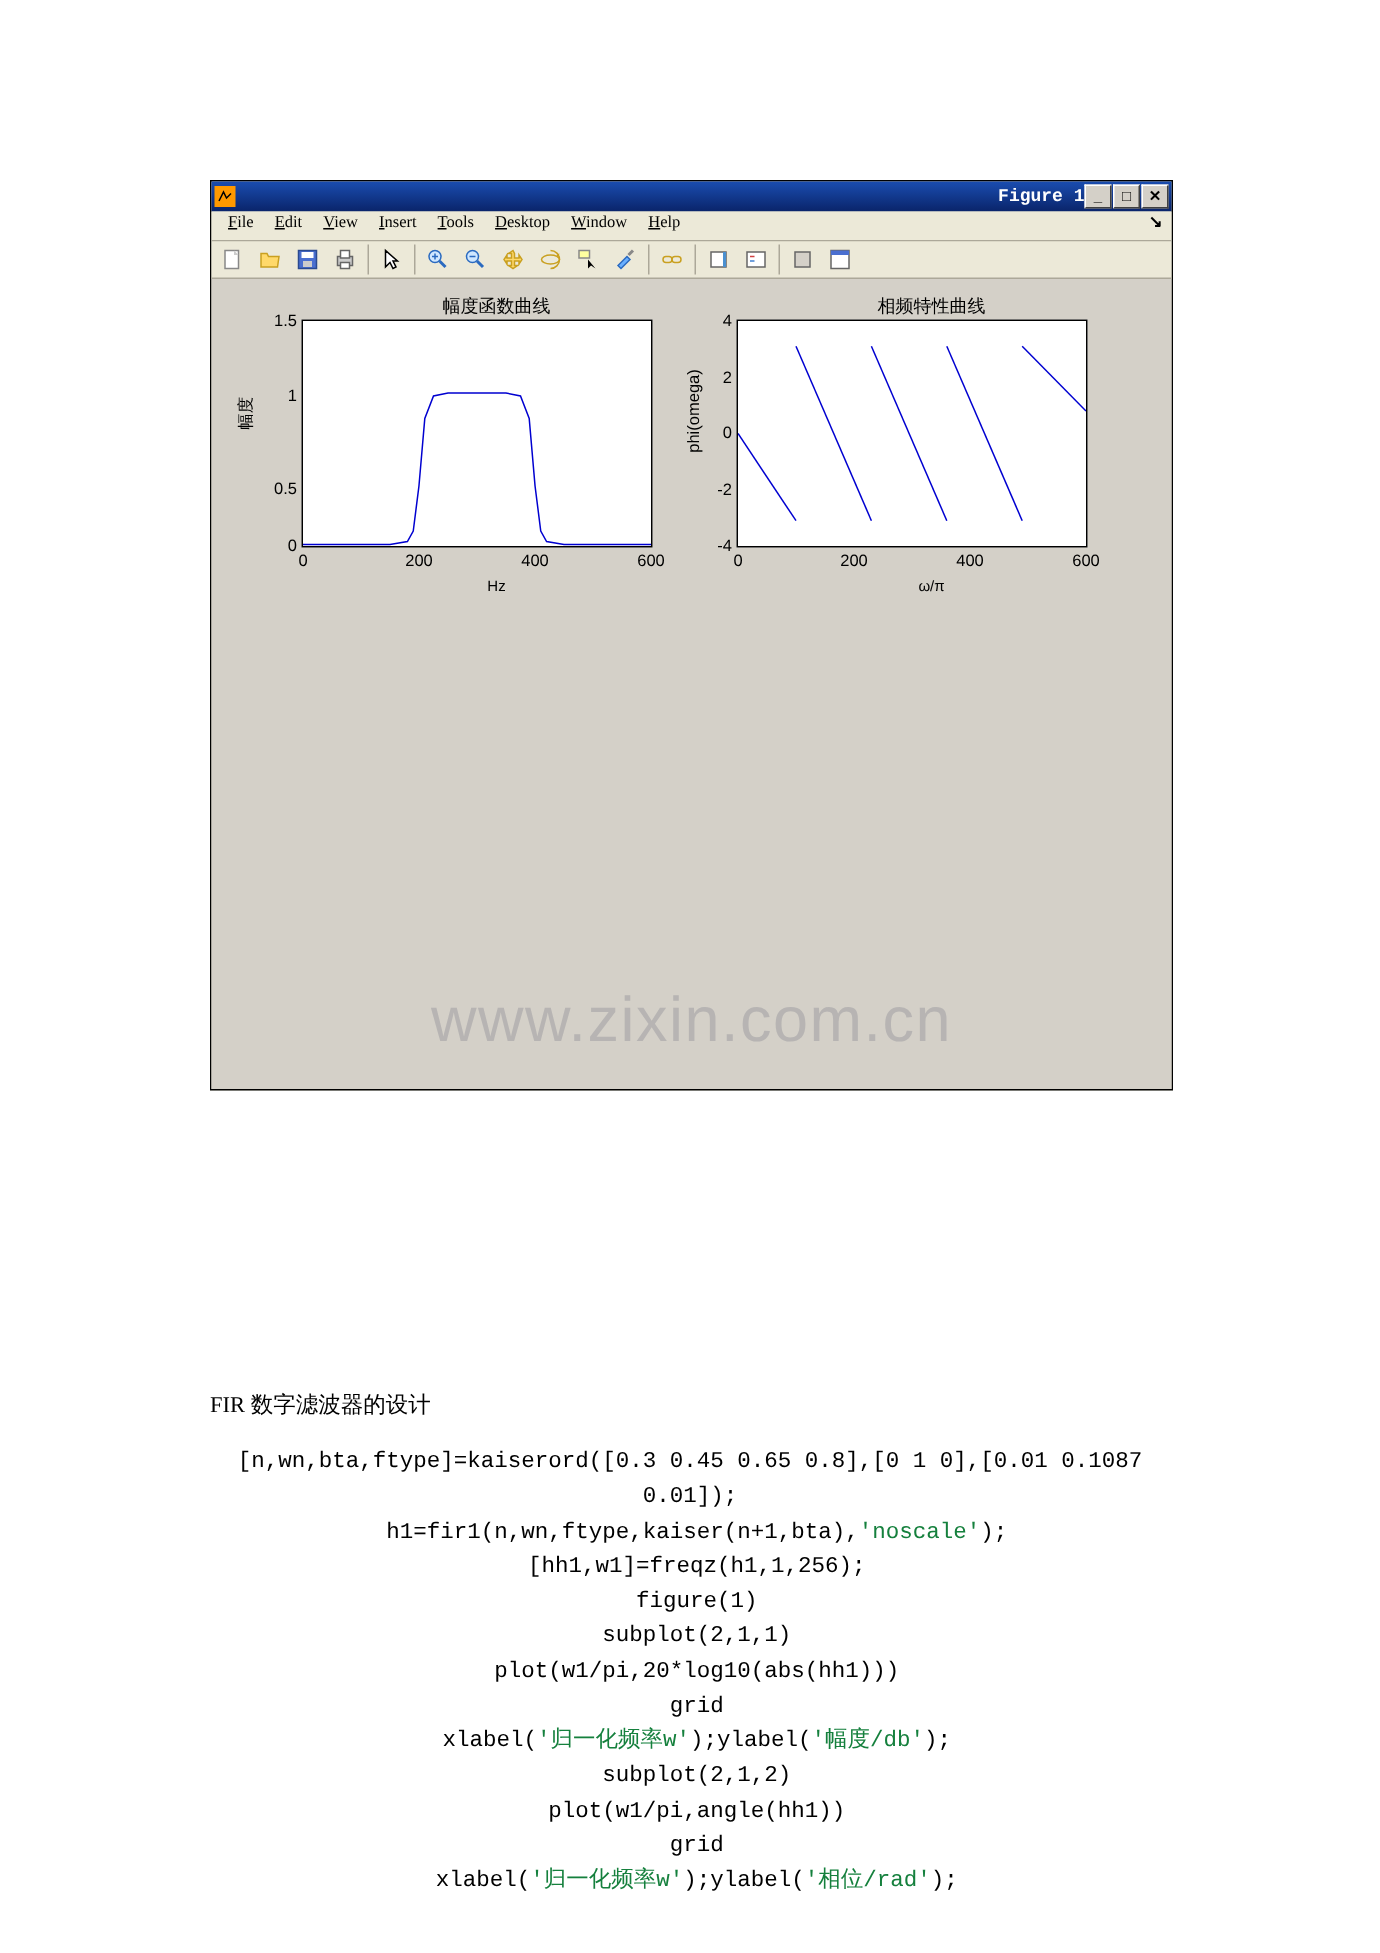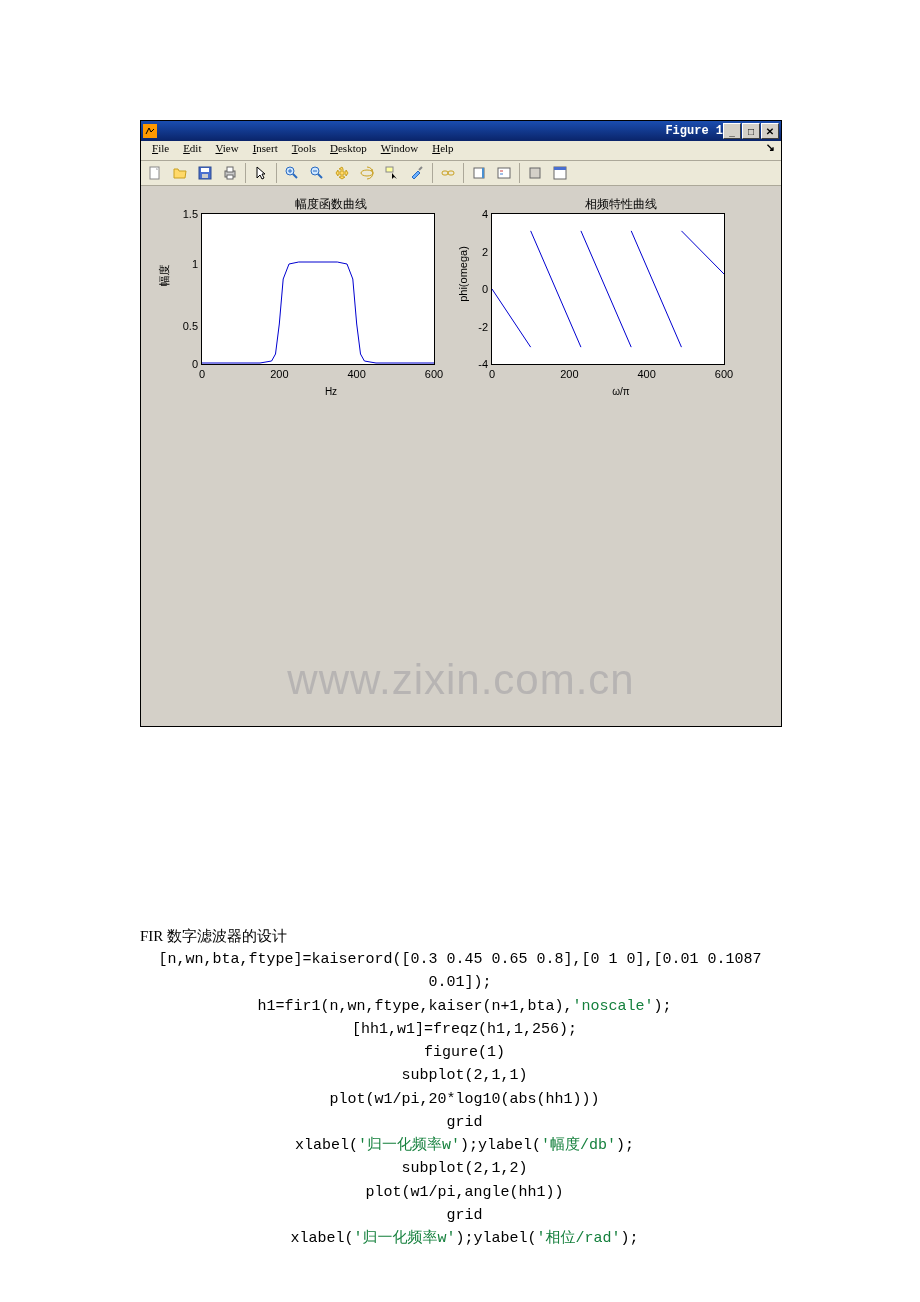--- a/index.html
+++ b/index.html
@@ -159,21 +159,21 @@
     font-size: 42px;
     color: rgba(128,128,140,0.35);
     font-family: Arial;
     letter-spacing: 1px;
     white-space: nowrap;
   }
   .section-heading {
     font-family: "SimSun", serif;
     font-size: 15px;
     color: #000;
-    margin-bottom: 2px;
+    margin-bottom: 17px;
   }
   .code-block {
     font-family: "Courier New", monospace;
     font-size: 15px;
     color: #000;
     line-height: 1.55;
     white-space: pre-wrap;
     text-align: center;
   }
   .code-str { color: #15803d; }

